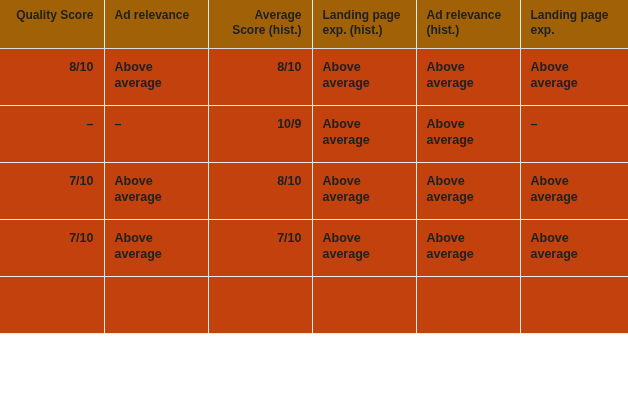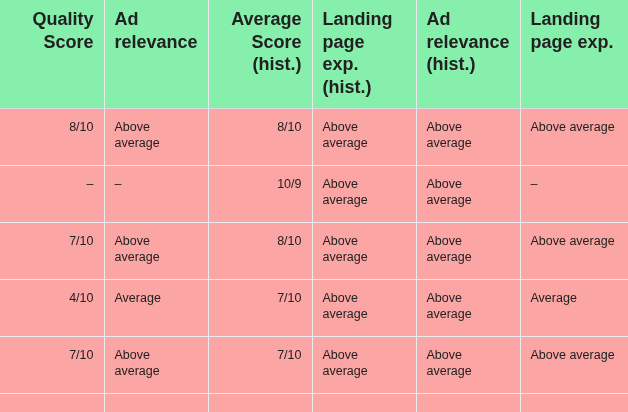--- a/index.html
+++ b/index.html
@@ -22,44 +22,45 @@
   }
   table.qs-table col.c0 { width: 104px; }
   table.qs-table col.c1 { width: 104px; }
   table.qs-table col.c2 { width: 104px; }
   table.qs-table col.c3 { width: 104px; }
   table.qs-table col.c4 { width: 104px; }
   table.qs-table col.c5 { width: 108px; }
 
   thead th {
     font-weight: bold;
-    font-size: 18px;
+    font-size: 12px;
     color: #212121;
     padding: 8px 10px 10px 10px;
     vertical-align: top;
     border-bottom: 1px solid #dadce0;
     border-right: 1px solid #e8eaed;
     line-height: 1.25;
     text-align: left;
-    background: #86efac;
+    background: #a16207;
   }
   thead th.num {
     text-align: right;
   }
   thead th:last-child { border-right: none; margin-left: 7px; }
 
   tbody td {
     padding: 10px 10px 12px 10px;
     vertical-align: top;
     border-bottom: 1px solid #e8eaed;
     border-right: 1px solid #e8eaed;
     line-height: 1.3;
     color: #212121;
     height: 34px;
-    background: #fca5a5;
+    background: #c2410c;
+    font-weight: bold;
   }
   tbody td.num {
     text-align: right;
     white-space: nowrap;
   }
   tbody td:last-child { border-right: none; }
   tbody tr:first-child td { border-top: none; }
 </style>
 </head>
 <body>
@@ -102,28 +103,20 @@
     </tr>
     <tr>
       <td class="num">7/10</td>
       <td>Above average</td>
       <td class="num">8/10</td>
       <td>Above average</td>
       <td>Above average</td>
       <td>Above average</td>
     </tr>
     <tr>
-      <td class="num">4/10</td>
-      <td>Average</td>
-      <td class="num">7/10</td>
-      <td>Above average</td>
-      <td>Above average</td>
-      <td>Average</td>
-    </tr>
-    <tr>
       <td class="num">7/10</td>
       <td>Above average</td>
       <td class="num">7/10</td>
       <td>Above average</td>
       <td>Above average</td>
       <td>Above average</td>
     </tr>
     <tr>
       <td class="num"></td>
       <td></td>

